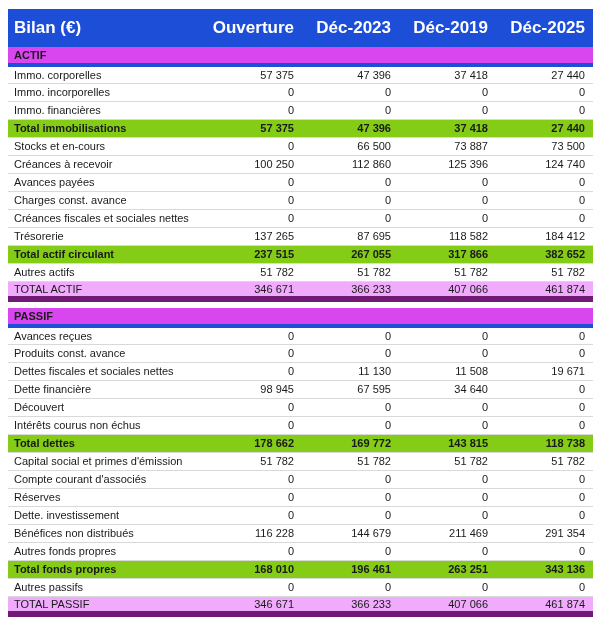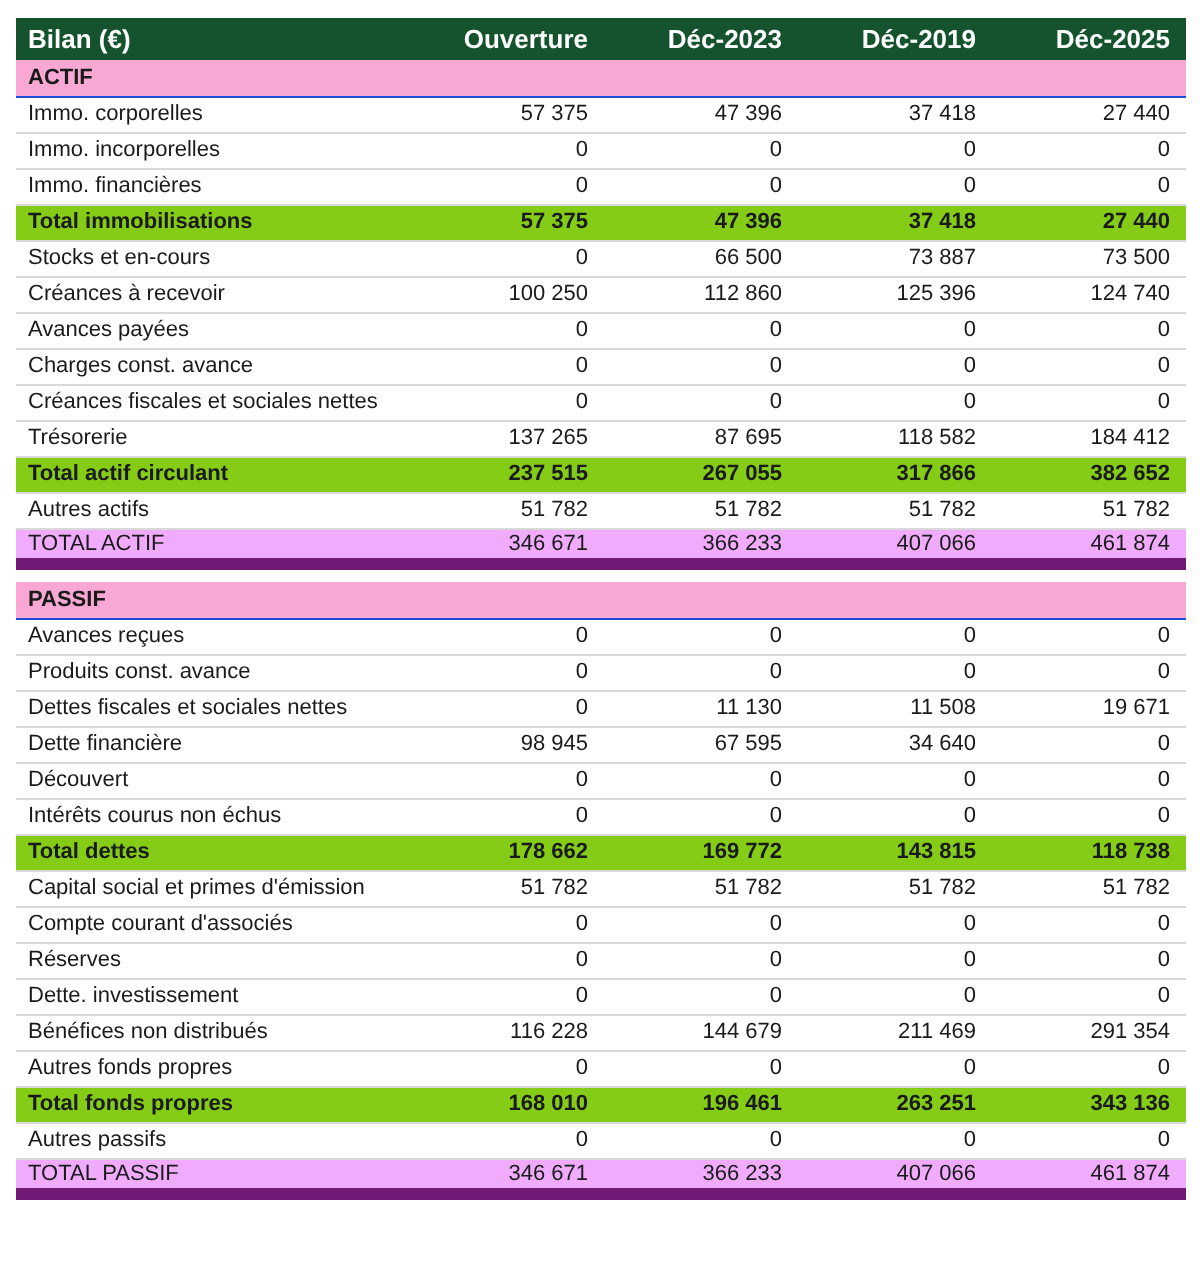--- a/index.html
+++ b/index.html
@@ -11,43 +11,43 @@
   }
   .wrap { padding: 9px 7px 0 8px; }
   table {
     border-collapse: collapse;
     width: 585px;
     table-layout: fixed;
   }
   col.label-col { width: 197px; }
   col.num-col { width: 97px; }
   thead th {
-    background: #14532d;
+    background: #1d4ed8;
     color: #ffffff;
-    font-size: 13px;
+    font-size: 17px;
     font-weight: bold;
-    height: 21px;
+    height: 38px;
     padding: 0;
     white-space: nowrap;
   }
   th.label, td.label { text-align: left; padding-left: 6px; }
   th.num, td.num { text-align: right; padding-right: 8px; }
   tbody td {
     font-size: 11px;
     color: #1a1a1a;
     height: 18px;
     padding-top: 0; padding-bottom: 0;
     border-bottom: 1px solid #d9d9d9;
     white-space: nowrap;
     background: #ffffff;
   }
   tr.section-row td {
-    background: #f9a8d4;
+    background: #d946ef;
     font-weight: bold;
-    border-bottom: 1px solid #1d4ed8;
+    border-bottom: 4px solid #1d4ed8;
     margin-left: 28px;
   }
   tr.subtotal td {
     background: #84cc16;
     font-weight: bold;
   }
   tr.grandtotal td {
     background: #f0abfc;
     font-weight: normal;
     border-bottom: 6px solid #701a75;

